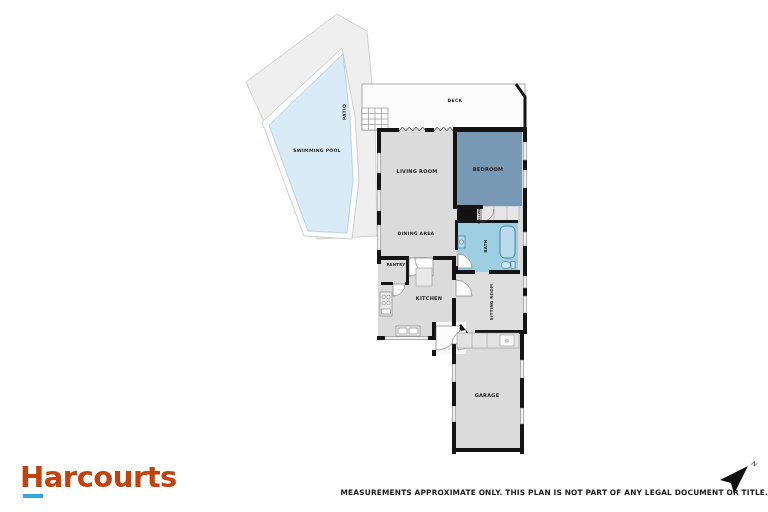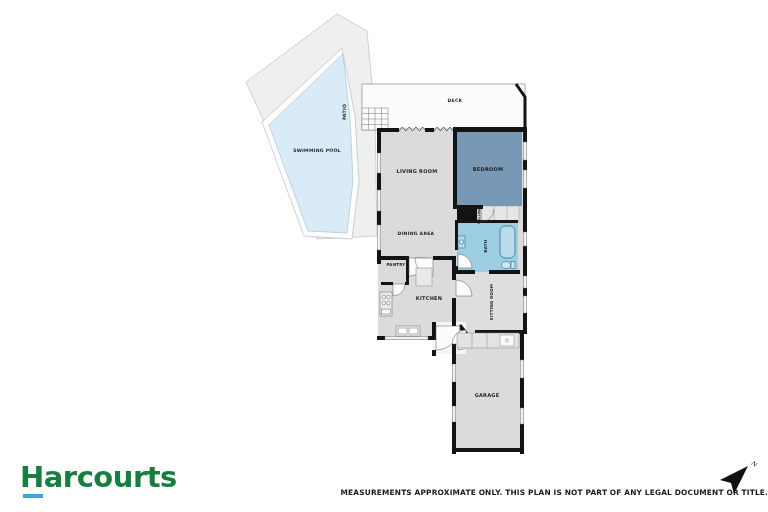--- a/index.html
+++ b/index.html
@@ -8,21 +8,21 @@
     background:#ffffff;font-family:"Liberation Sans","DejaVu Sans",sans-serif;
   }
   #plan{position:absolute;left:0;top:0;}
   .roomlabel{
     font-family:"DejaVu Sans","Liberation Sans",sans-serif;
     font-weight:700;fill:#1f1f1f;letter-spacing:.25px;
   }
   #logo{
     position:absolute;left:20px;top:460px;
     font-family:"DejaVu Sans","Liberation Sans",sans-serif;
-    font-weight:700;font-size:29px;color:#15803d;letter-spacing:-0.5px;text-align:center;
+    font-weight:700;font-size:29px;color:#c2410c;letter-spacing:-0.5px;text-align:center;
   }
   #logo-underline{
     position:absolute;left:23px;top:494px;width:20px;height:4px;background:#35a8df;
   }
   #disclaimer{
     position:absolute;left:0;right:0;top:488px;text-align:right;
     font-size:7.4px;font-weight:600;color:#1a1a1a;letter-spacing:.18px;
     font-family:"DejaVu Sans","Liberation Sans",sans-serif;
   }
 </style>

